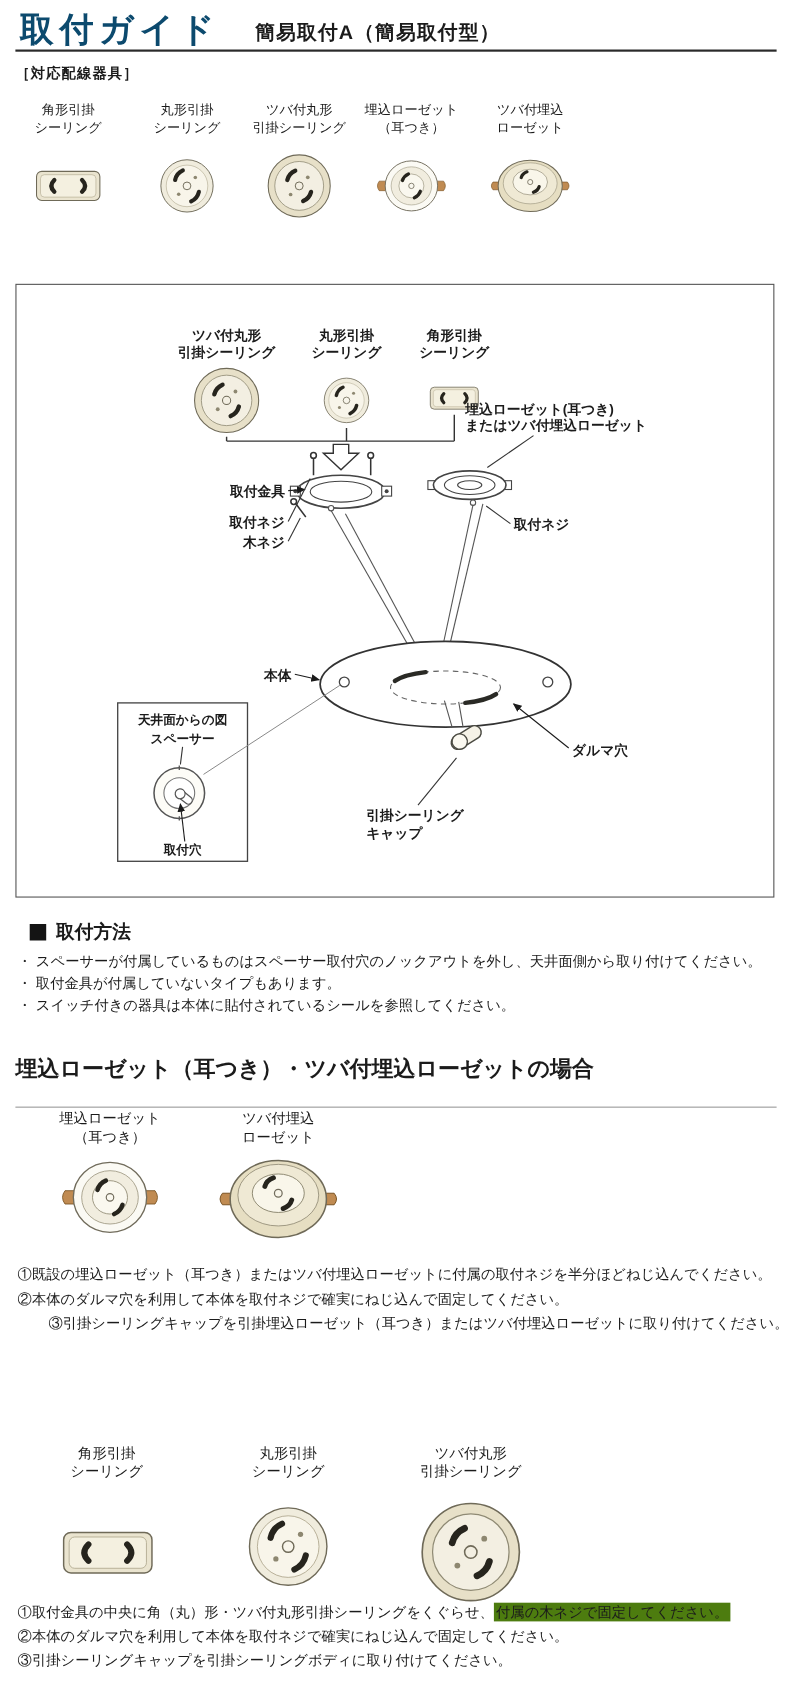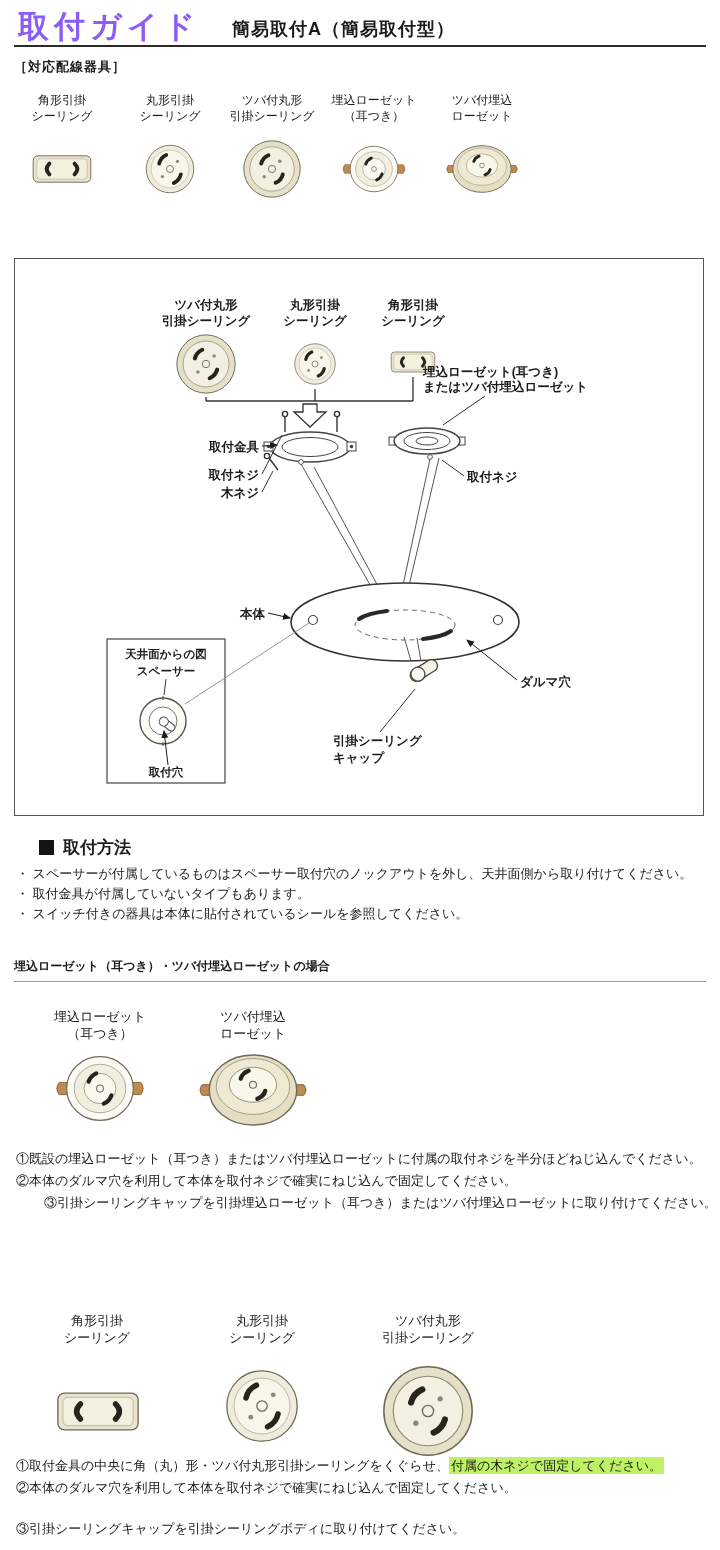--- a/index.html
+++ b/index.html
@@ -4,35 +4,35 @@
 <style>
   * { margin:0; padding:0; box-sizing:border-box; }
   html,body { background:#ffffff; }
   .page {
     position:relative; width:720px; height:1550px; background:#fff;
     font-family:"Liberation Sans", sans-serif; color:#1b1b1b; overflow:hidden;
   }
   .abs { position:absolute; }
   .title {
     font-family:"Liberation Serif", serif; font-size:31px; font-weight:bold;
-    letter-spacing:5px; color:#8b5cf6;
+    letter-spacing:5px; color:#0c4a6e;
   }
   .subtitle { font-size:18px; font-weight:bold; letter-spacing:1px; }
   .rule { border-top:2px solid #2a2a2a; width:692px; height:0; }
   .h-bracket { font-size:13px; font-weight:bold; letter-spacing:1px; }
   .compat-col { text-align:center; width:112px; }
   .compat-label { font-size:12px; line-height:16px; height:32px; }
   .compat-illo { margin-top:12px; height:66px; display:flex; align-items:center; justify-content:center; }
   .diagram-box { width:690px; height:558px; border:1px solid #555; background:#fff; }
   svg text { font-size:12.5px; font-weight:bold; fill:#1b1b1b; font-family:"Liberation Sans", sans-serif; }
   svg text.small { font-size:11.5px; font-weight:bold; }
   .method-head { display:flex; align-items:center; gap:9px; font-size:17px; font-weight:bold; }
   .square-mark { width:15px; height:15px; background:#141414; }
   .bullet { font-size:13px; line-height:20px; width:692px; }
-  .case-head { font-size:12px; font-weight:bold; width:692px; padding-bottom:6px; border-bottom:1px solid #9a9a9a; }
+  .case-head { font-size:20px; font-weight:bold; width:692px; padding-bottom:21px; border-bottom:1px solid #9a9a9a; }
   .case-label { font-size:13px; line-height:17px; text-align:center; width:130px; }
   .step { font-size:13px; line-height:21px; width:700px; }
   .hl { padding:1px 2px; }
 </style>
 </head>
 <body>
 
 <svg width="0" height="0" style="position:absolute" aria-hidden="true">
   <defs>
     <symbol id="dev-square" viewBox="0 0 110 56">
@@ -261,21 +261,21 @@
           </g>
           <path d="M148 437 v4 M148 483 v4" stroke="#555" stroke-width="1.2" fill="none"></path>
         </g>
         <text x="151" y="517" text-anchor="middle" class="small">取付穴</text>
         <path d="M153 506 L149 472" stroke="#1b1b1b" stroke-width="1" fill="none" marker-end="url(#arrowhead)"></path>
       </g>
       <path d="M170 445 L294 364" stroke="#888" stroke-width="0.9" fill="none"></path>
     </svg>
   </div>
 
-  <div class="abs method-head" style="left:28px; top:836px;padding-left:11px;">
+  <div class="abs method-head" style="left:16px; top:836px;padding-left:11px;">
     <span class="square-mark"></span>
     <span>取付方法</span>
   </div>
   <div class="abs bullet" style="left:16px; top:864px;">・ スペーサーが付属しているものはスペーサー取付穴のノックアウトを外し、天井面側から取り付けてください。</div>
   <div class="abs bullet" style="left:16px; top:884px;">・ 取付金具が付属していないタイプもあります。</div>
   <div class="abs bullet" style="left:16px; top:904px;">・ スイッチ付きの器具は本体に貼付されているシールを参照してください。</div>
 
   <div class="abs case-head" style="left:14px; top:958px;">埋込ローゼット（耳つき）・ツバ付埋込ローゼットの場合</div>
 
   <div class="abs case-label" style="left:35px; top:1008px;">
@@ -314,18 +314,18 @@
       <use href="#dev-square"></use>
     </svg>
   <svg class="abs" style="left:222px; top:1366px;" width="80" height="80" viewBox="0 0 100 100">
       <use href="#dev-round"></use>
     </svg>
   <svg class="abs" style="left:381px; top:1364px;" width="94" height="94" viewBox="0 0 100 100">
       <use href="#dev-tsuba-round"></use>
     </svg>
 
   <div class="abs step" style="left:16px; top:1455px;">
-    <span>①取付金具の中央に角（丸）形・ツバ付丸形引掛シーリングをくぐらせ、</span><span class="hl" style="background: #bef264;">付属の木ネジで固定してください。</span>
+    <span>①取付金具の中央に角（丸）形・ツバ付丸形引掛シーリングをくぐらせ、</span><span class="hl" style="background: #4d7c0f;">付属の木ネジで固定してください。</span>
   </div>
   <div class="abs step" style="left:16px; top:1477px;">②本体のダルマ穴を利用して本体を取付ネジで確実にねじ込んで固定してください。</div>
-  <div class="abs step" style="left:16px; top:1499px;margin-top:19px;">③引掛シーリングキャップを引掛シーリングボディに取り付けてください。</div>
+  <div class="abs step" style="left:16px; top:1499px;">③引掛シーリングキャップを引掛シーリングボディに取り付けてください。</div>
 
 </div>
 
 </body></html>

